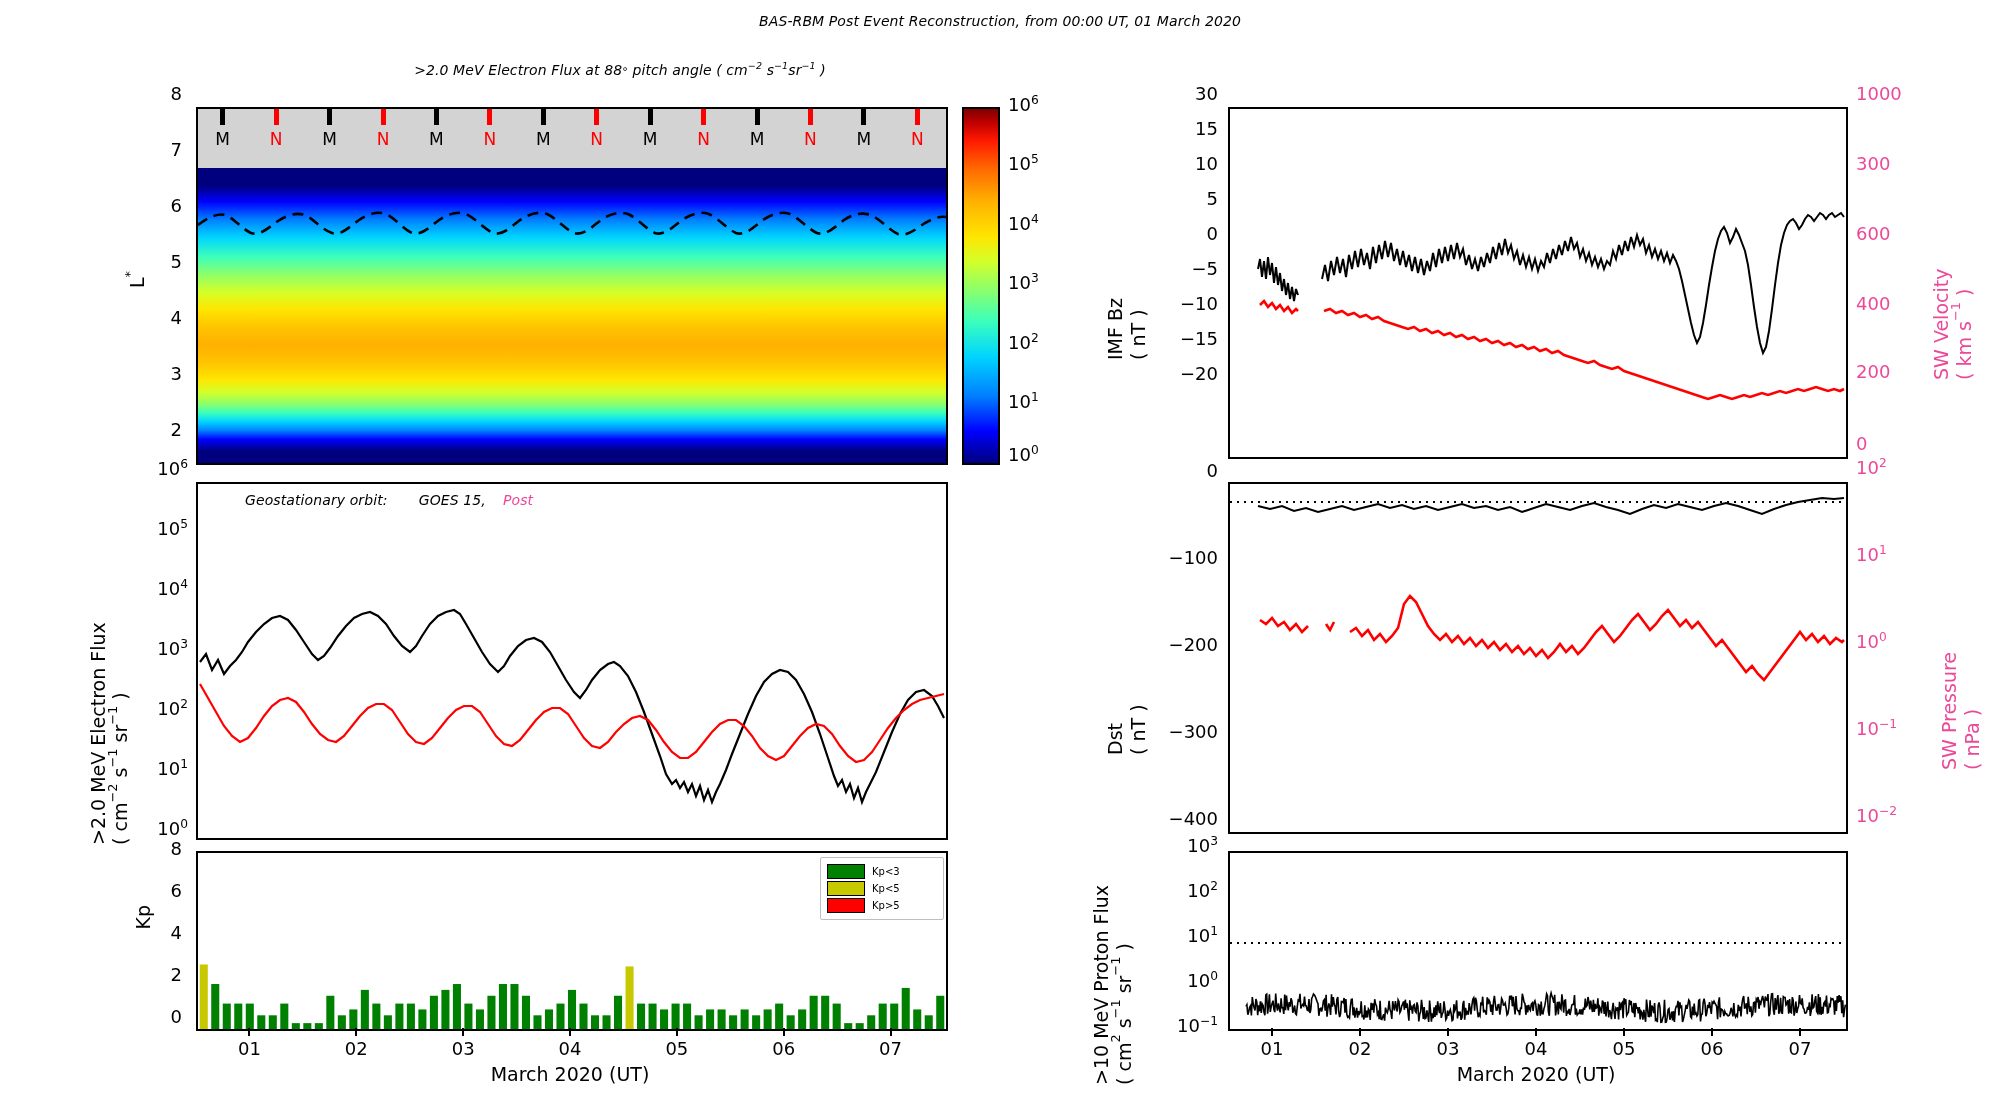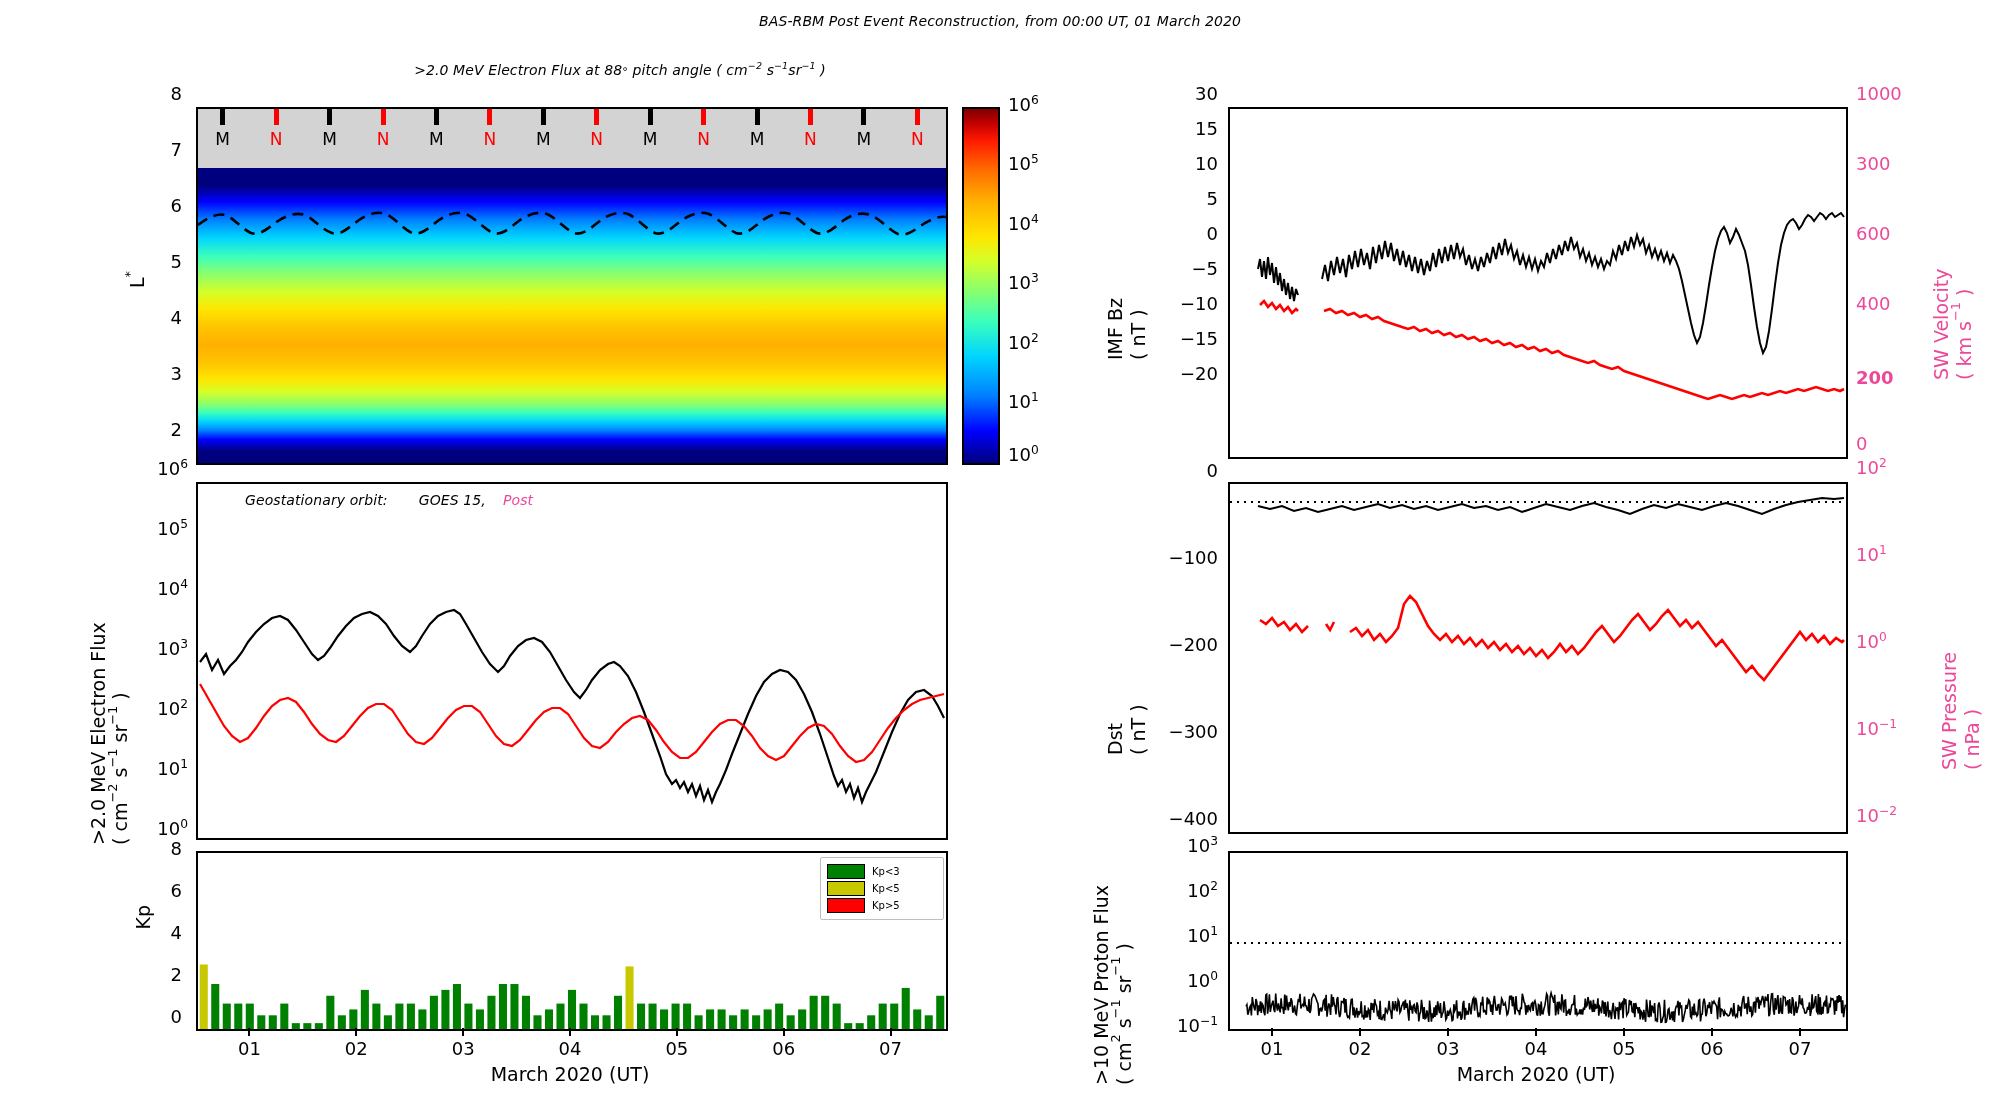--- a/index.html
+++ b/index.html
@@ -367,21 +367,21 @@
          L526,286 L532,284 L538,286 L544,284 L550,282 L556,284 L562,282 L568,280
          L574,282 L580,280 L586,278 L592,280 L598,282 L604,280 L610,282 L614,280"></path>
   </svg>
 </div>
 
 <div class="abs" style="left:1856px;top:95px;width:70px;">
   <div class="tick redtxt abs" style="top:-12px;left:0;">1000</div>
   <div class="tick redtxt abs" style="top:58px;left:0;">300</div>
   <div class="tick redtxt abs" style="top:128px;left:0;">600</div>
   <div class="tick redtxt abs" style="top:198px;left:0;">400</div>
-  <div class="tick redtxt abs" style="top:272px;left:0;font-weight:bold;">200</div>
+  <div class="tick redtxt abs" style="top:266px;left:0;">200</div>
   <div class="tick redtxt abs" style="top:338px;left:0;">0</div>
 </div>
 <div class="abs axlab redtxt" style="left:1930px;top:180px;height:200px;">
   <div class="vert" style="height:200px;line-height:1.2;transform:rotate(180deg);"><span class="nowrap">SW Velocity<br>( km s<sup>−1</sup> )</span></div>
 </div>
 
 <div class="abs axlab" style="left:1104px;top:615px;height:140px;">
   <div class="vert" style="height:140px;line-height:1.2;"><span class="nowrap">Dst<br>( nT )</span></div>
 </div>
 <div class="abs" style="left:1130px;top:470px;width:88px;">

